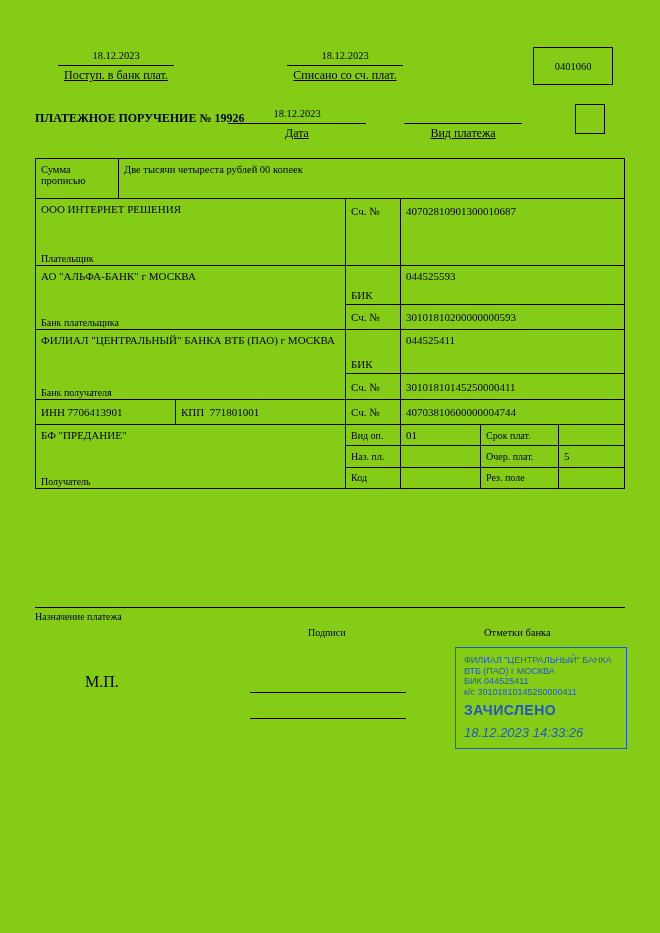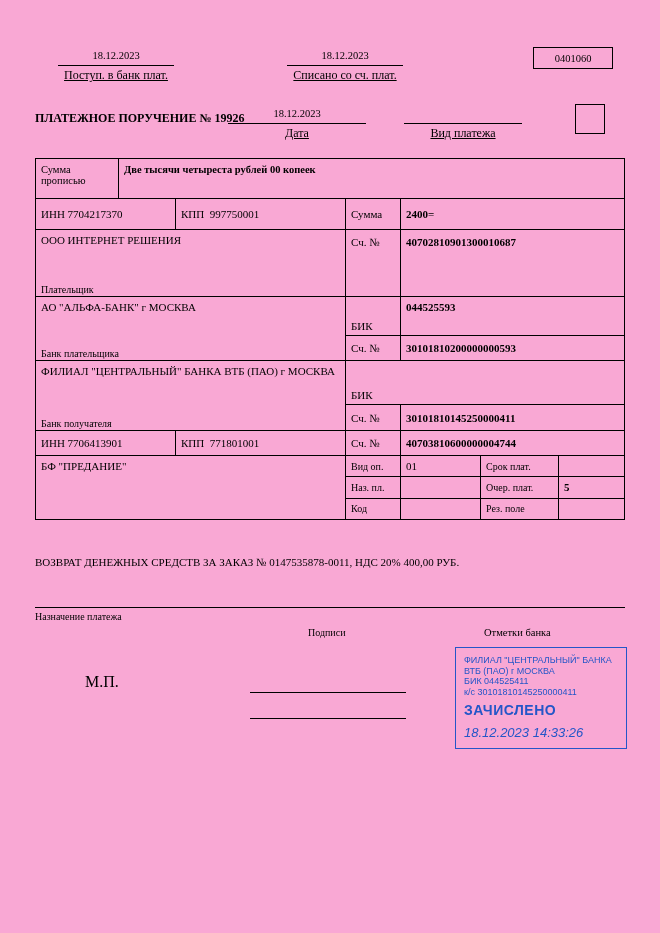--- a/index.html
+++ b/index.html
@@ -1,31 +1,31 @@
 <!DOCTYPE html>
 <html><head>
 <meta charset="utf-8">
 <style>
   * { margin:0; padding:0; box-sizing:border-box; }
   html,body { background:#ffffff; }
   .page {
     position:relative; width:660px; height:933px; margin:0 auto;
-    background:#f9a8d4; color:#000;
+    background:#84cc16; color:#000;
     font-family:"Liberation Serif", serif; font-size:11px;
     overflow:hidden;
   }
   .abs { position:absolute; }
 
   
   .date-block { text-align:center; }
   .u-value { min-height:16px; border-bottom:1px solid #000; padding-bottom:1px;
              font-size:10.5px; text-align:center; white-space:pre; }
   .u-label { font-size:12px; padding-top:2px; text-align:center;text-decoration:underline; }
   .form-code-box {
-    left:533px; top:47px; width:80px; height:22px; border:1px solid #000;
+    left:533px; top:47px; width:80px; height:38px; border:1px solid #000;
     display:flex; align-items:center; justify-content:center; font-size:10.5px;
   }
   .blk-received { left:58px;  top:50px; width:116px; }
   .blk-debited  { left:287px; top:50px; width:116px; }
 
   
   .doc-title { left:35px; top:111px; font-size:12px; font-weight:bold; white-space:pre; }
   .blk-docdate { left:228px; top:108px; width:138px; }
   .blk-paykind { left:404px; top:108px; width:118px; }
   .title-small-box { left:575px; top:104px; width:30px; height:30px; border:1px solid #000; }
@@ -36,21 +36,21 @@
   .prow { display:flex; border-bottom:1px solid #000; }
   .prow.last { border-bottom:none; }
   .cell { border-right:1px solid #000; padding:2px 5px; display:flex;
           align-items:center; white-space:pre-wrap; overflow:hidden; }
   .cell:last-child { border-right:none; }
   .cell.top { align-items:flex-start; padding-top:6px; }
   .cell.bottomalign { align-items:flex-end; padding-bottom:3px; }
   .col { display:flex; flex-direction:column; align-items:stretch;
          justify-content:space-between; padding:4px 5px 1px 5px; }
   .rowlabel { font-size:10px; }
-  .flex1 { flex:1;font-weight:bold; }
+  .flex1 { flex:1; }
 
   .r-words { height:40px; }
   .r-inn   { height:31px; }
   .r-payer { height:67px; }
   .r-bank1 { height:64px; }
   .r-bank2 { height:70px; }
   .r-inn2  { height:25px; }
   .r-payee { height:63px; }
 
   .w-words-label { width:83px; font-size:10.5px; align-items:flex-start; padding-top:5px; }
@@ -123,26 +123,20 @@
   </div>
   <div class="abs title-small-box"></div>
 
   <div class="abs ptable">
 
     <div class="prow r-words">
       <div class="cell w-words-label">Сумма прописью</div>
       <div class="cell flex1 c-words-value">Две тысячи четыреста рублей 00 копеек</div>
     </div>
 
-    <div class="prow r-inn">
-      <div class="cell w-inn">ИНН 7704217370</div>
-      <div class="cell w-kpp">КПП  997750001</div>
-      <div class="cell w-lbl">Сумма</div>
-      <div class="cell flex1">2400=</div>
-    </div>
 
     <div class="prow r-payer">
       <div class="cell w-left col">
         <div>ООО ИНТЕРНЕТ РЕШЕНИЯ</div>
         <div class="rowlabel">Плательщик</div>
       </div>
       <div class="cell w-lbl top">Сч. №</div>
       <div class="cell flex1 top">40702810901300010687</div>
     </div>
 
@@ -164,38 +158,40 @@
     </div>
 
     <div class="prow r-bank2">
       <div class="cell w-left col">
         <div>ФИЛИАЛ "ЦЕНТРАЛЬНЫЙ" БАНКА ВТБ (ПАО) г МОСКВА</div>
         <div class="rowlabel">Банк получателя</div>
       </div>
       <div class="bankright">
         <div class="bsub bsub-a2">
           <div class="cell w-lbl bottomalign">БИК</div>
+          <div class="cell flex1 top">044525411</div>
         </div>
         <div class="bsub last">
           <div class="cell w-lbl">Сч. №</div>
           <div class="cell flex1">30101810145250000411</div>
         </div>
       </div>
     </div>
 
     <div class="prow r-inn2">
       <div class="cell w-inn">ИНН 7706413901</div>
       <div class="cell w-kpp">КПП  771801001</div>
       <div class="cell w-lbl">Сч. №</div>
       <div class="cell flex1">40703810600000004744</div>
     </div>
 
     <div class="prow r-payee last">
       <div class="cell w-left col">
         <div>БФ "ПРЕДАНИЕ"</div>
+        <div class="rowlabel">Получатель</div>
       </div>
       <div class="payeeright">
         <div class="psub">
           <div class="cell w-lbl">Вид оп.</div>
           <div class="cell w-val valtext">01</div>
           <div class="cell w-lbl2">Срок плат.</div>
           <div class="cell flex1"></div>
         </div>
         <div class="psub">
           <div class="cell w-lbl">Наз. пл.</div>
@@ -207,21 +203,20 @@
           <div class="cell w-lbl">Код</div>
           <div class="cell w-val"></div>
           <div class="cell w-lbl2">Рез. поле</div>
           <div class="cell flex1"></div>
         </div>
       </div>
     </div>
 
   </div>
 
-  <div class="abs purpose-text">ВОЗВРАТ ДЕНЕЖНЫХ СРЕДСТВ ЗА ЗАКАЗ № 0147535878-0011, НДС 20% 400,00 РУБ.</div>
   <div class="abs purpose-rule"></div>
   <div class="abs purpose-label">Назначение платежа</div>
 
   <div class="abs sig-label">Подписи</div>
   <div class="abs marks-label">Отметки банка</div>
   <div class="abs mp-label">М.П.</div>
   <div class="abs sigline1"></div>
   <div class="abs sigline2"></div>
 
   <div class="abs stamp">

